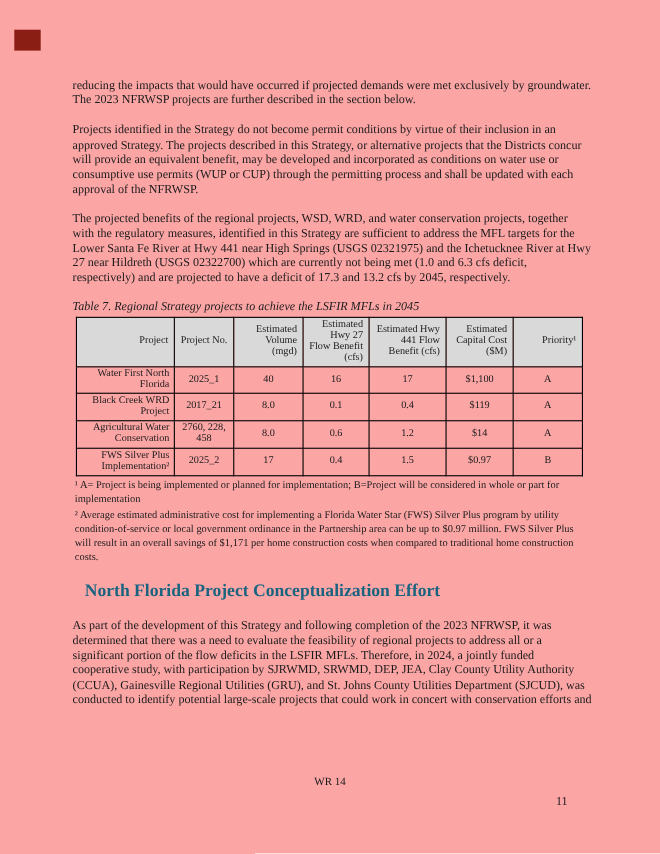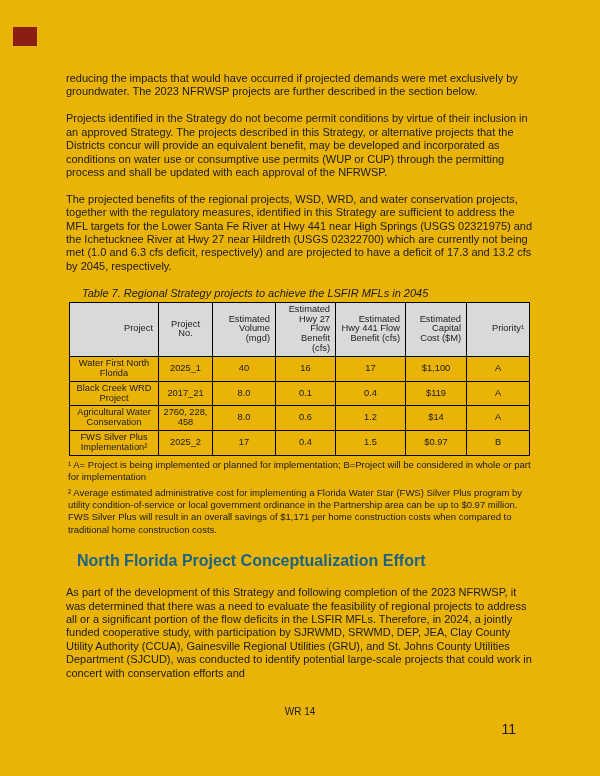--- a/index.html
+++ b/index.html
@@ -1,22 +1,22 @@
 <!DOCTYPE html>
 <html style="--text: #1b1b1b; --heading: #1a6480; --table-header-bg: #d9d9d9; --corner-mark: #8a1e15;"><head>
 <meta charset="utf-8">
 <style>
   * { box-sizing: border-box; }
   html, body { margin: 0; padding: 0; background: #ffffff; }
   .page {
     position: relative;
     width: 600px;
     height: 776px;
-    background: #eab308;
-    font-family: Liberation Sans, sans-serif;
+    background: #fca5a5;
+    font-family: Liberation Serif, serif;
     color: var(--text, #1b1b1b);
     overflow: hidden;
   }
   .corner-mark {
     position: absolute;
     left: 13px;
     top: 27px;
     width: 24px;
     height: 19px;
     background: var(--corner-mark, #8a1e15);
@@ -27,21 +27,21 @@
     top: 72px;
     width: 472px;
   }
   .content p.body {
     margin: 0 0 13.5px 0;
     font-size: 11px;
     line-height: 13.4px;
     color: var(--text, #1b1b1b);
   }
   p.caption {
-    margin: 4px 0 2px 16px;
+    margin: 4px 0 2px 0;
     font-size: 11px;
     line-height: 13px;
     font-style: italic;
     color: var(--text, #1b1b1b);
   }
   table.projects {
     border-collapse: collapse;
     table-layout: fixed;
     width: 460px;
     margin-left: 3px;
@@ -59,40 +59,40 @@
     font-weight: normal;
     text-align: right;
     vertical-align: middle;
     padding: 2px 5px;
   }
   table.projects th.center { text-align: center; }
   table.projects td {
     vertical-align: middle;
     text-align: center;
   }
-  table.projects td.left { text-align: center; }
+  table.projects td.left { text-align: right; }
   p.footnote {
     margin: 3px 0 0 2px;
     font-size: 9.5px;
     line-height: 12.4px;
     color: var(--text, #1b1b1b);
   }
   h1.section-heading {
     margin: 15px 0 15px 11px;
     font-size: 16px;
     line-height: 20px;
     font-weight: bold;
     color: var(--heading, #1a6480);
     letter-spacing: 0;
   }
   .page-number {
     position: absolute;
     top: 723px;
     right: 84px;
-    font-size: 14px;
+    font-size: 11px;
     line-height: 12px;
     color: var(--text, #1b1b1b);
   }
   .doc-code {
     position: absolute;
     top: 706px;
     left: 0;
     width: 600px;
     text-align: center;
     font-size: 10px;

